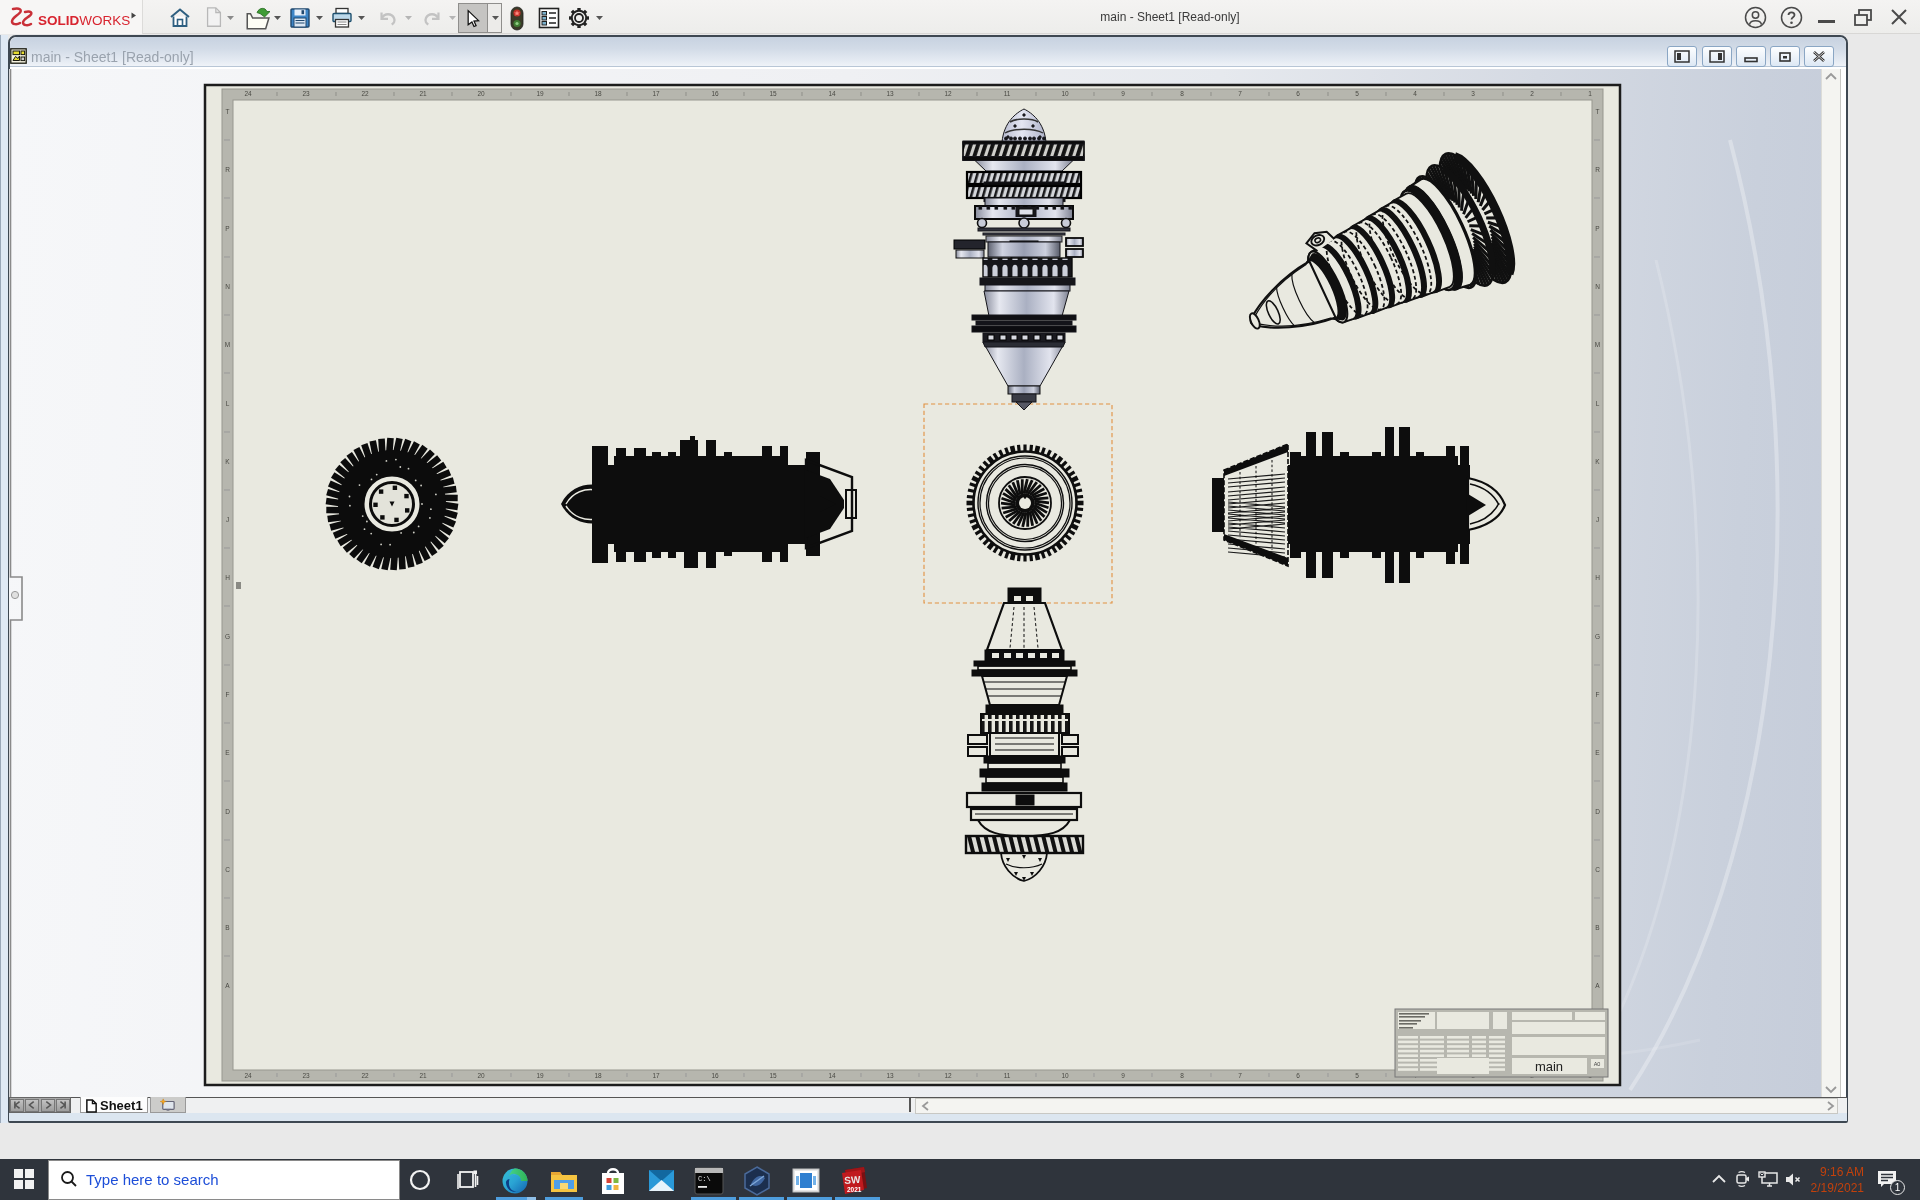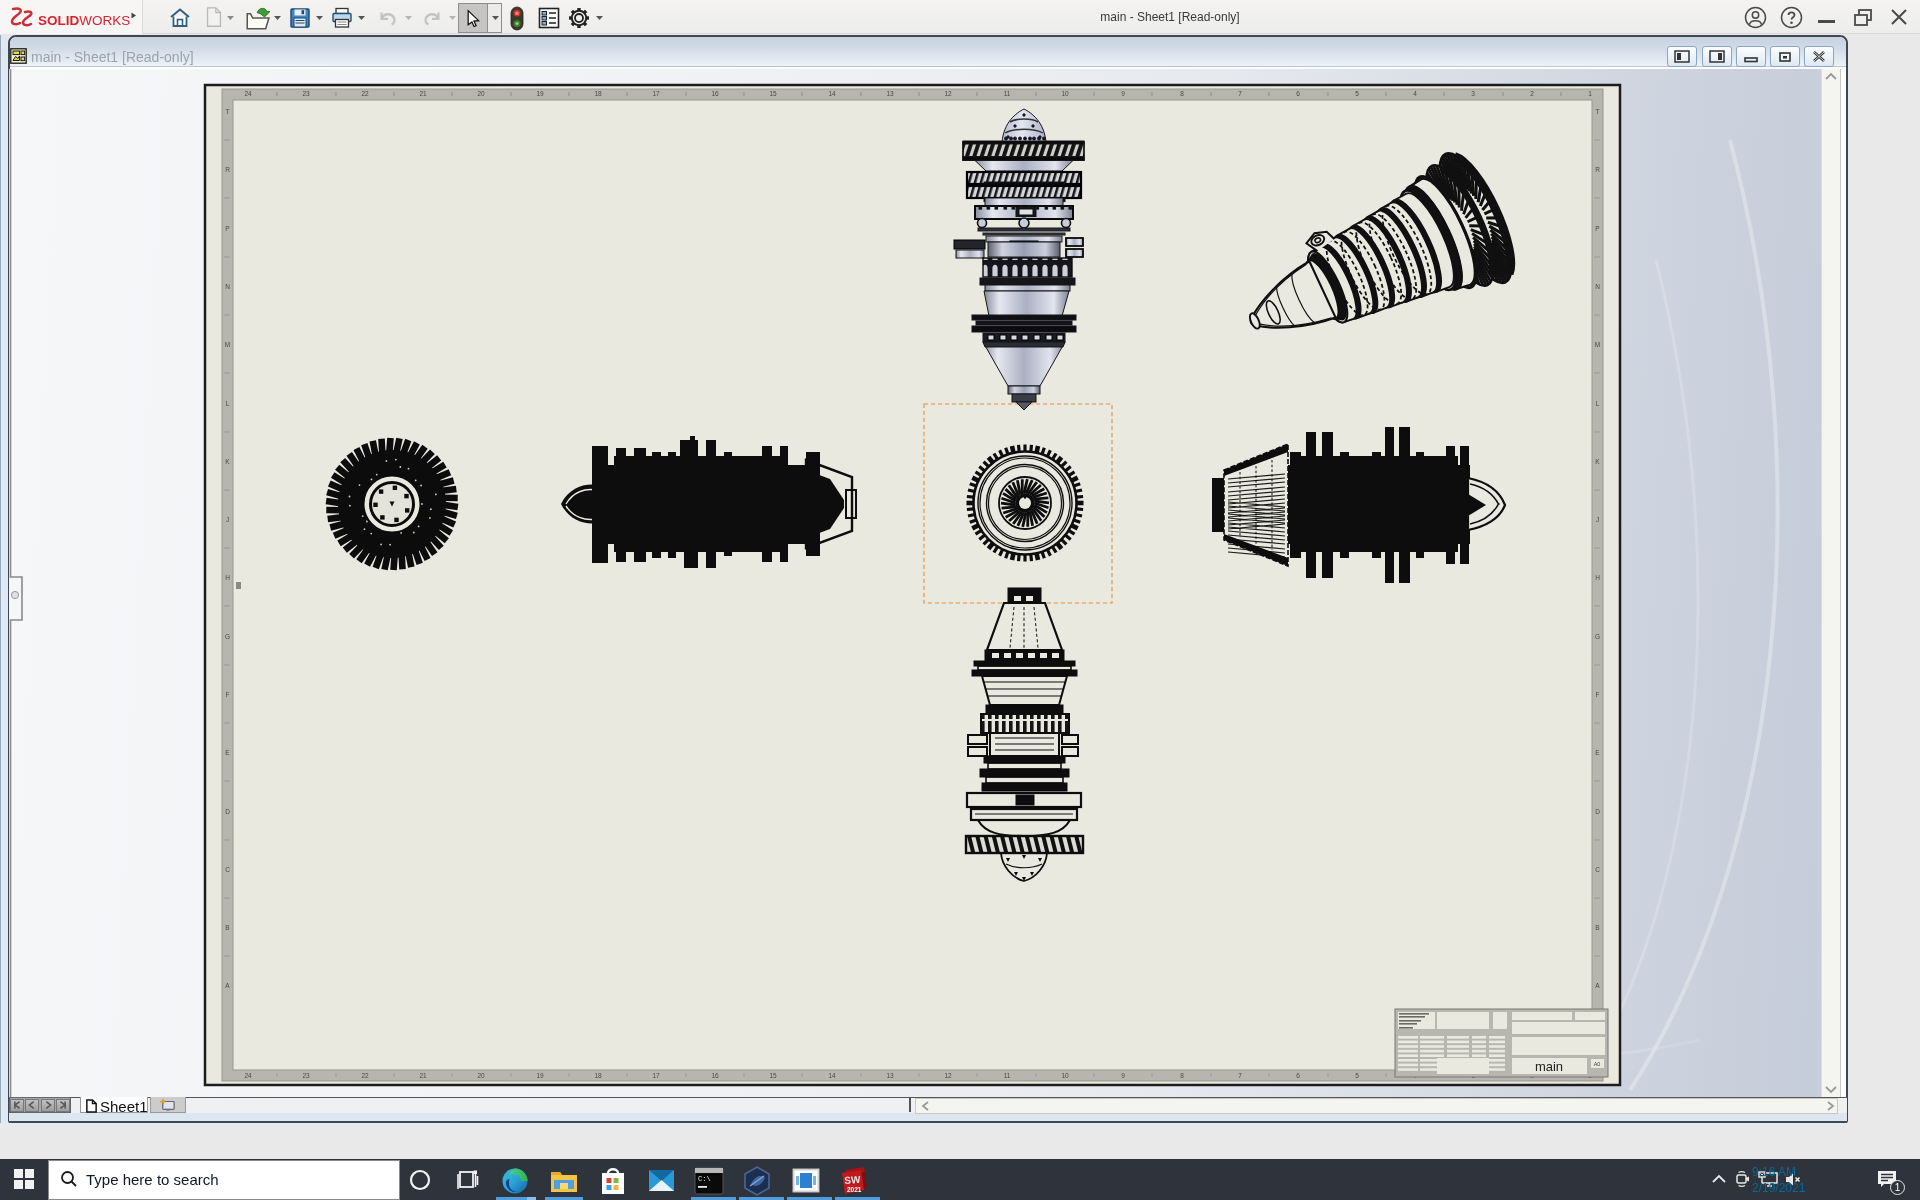--- a/index.html
+++ b/index.html
@@ -11,21 +11,21 @@
 #apptitle{position:absolute;top:10px;left:1060px;width:220px;text-align:center;font-size:12px;color:#3a3a3a}
 
 #child{position:absolute;left:8px;top:35px;width:1840px;height:1088px;background:#fff;border:2px solid #3e4852;border-radius:8px 8px 2px 2px}
 #childbar{position:absolute;left:0;top:0;width:100%;height:24px;background:linear-gradient(180deg,#eef4fa 0%,#dfe9f4 45%,#cfdded 100%);border-radius:7px 7px 0 0;border-bottom:1px solid #b8c6d6}
 .cbtn{position:absolute;top:2px;width:30px;height:21px;background:linear-gradient(180deg,#fdfeff,#dde8f4);border:1px solid #8aa6c4;border-radius:3px}
 
 #viewport{position:absolute;left:1px;top:25px;width:1812px;height:1072px;background:linear-gradient(100deg,#f8f9fa 0%,#eceef2 30%,#d6dbe4 62%,#c9d0dc 100%);overflow:hidden}
 
 #taskbar{position:absolute;left:0;top:1159px;width:1920px;height:41px;background:#2f343c}
 #search{position:absolute;left:48px;top:1160px;width:352px;height:40px;background:#fff;border:1px solid #8a8a8a}
-#searchtext{position:absolute;left:86px;top:1171px;font-size:15px;color:#0f172a}
+#searchtext{position:absolute;left:86px;top:1171px;font-size:15px;color:#1d4ed8}
 .underline{position:absolute;top:1197px;height:3px;background:#4e9ddd}
 </style>
 </head><body>
 <div id="root">
     <div id="topbar"></div>
     <div id="logozone"></div>
     <svg class="abs" style="left:8px;top:6px" width="125" height="26" viewBox="0 0 125 26">
 <g fill="none" stroke="#c93038" stroke-width="2.5" stroke-linecap="round">
 <path d="M5,3 C12,1.5 14,4 12,6.5 C9,10 4,12 4,15.5 C4,18.5 9,19 12,17"></path>
 <path d="M17,6 C23,4.5 25,7 22,9.5 C19,12 15,13.5 15,16.5 C15,19.5 20,20 23,18"></path>
@@ -1003,21 +1003,21 @@
     </svg>
     <div class="abs" style="left:56px;top:1098.5px;width:14px;height:13px;background:linear-gradient(180deg,#c2c2c2,#9d9d9d);border:1px solid #777"></div>
     <svg class="abs" style="left:57.2px;top:1099px" width="12" height="12" viewBox="0 0 12 14">
       <path d="M3 3 L8 7 L3 11 M8.5 3 L8.5 11" fill="none" stroke="#555" stroke-width="1.8"></path>
     </svg>
     <div class="abs" style="left:80px;top:1097px;width:68px;height:16px;background:#fdfdfd;border:1px solid #999;border-top:none"></div>
     <svg class="abs" style="left:85px;top:1099px" width="13" height="14" viewBox="0 0 14 15">
       <path d="M2 1 H8 L12 5 V14 H2 Z" fill="#fff" stroke="#111" stroke-width="1.6"></path>
       <path d="M8 1 L8 5 L12 5" fill="none" stroke="#111" stroke-width="1.4"></path>
     </svg>
-    <div class="abs" style="left:100px;top:1098px;font-size:15px;font-weight:normal;color:#111">Sheet1</div>
+    <div class="abs" style="left:100px;top:1098px;font-size:13px;font-weight:bold;color:#111">Sheet1</div>
     <div class="abs" style="left:150px;top:1097px;width:36px;height:16px;background:#ccccca;border:1px solid #999;border-top:none"></div>
     <svg class="abs" style="left:159px;top:1098px" width="18" height="14" viewBox="0 0 20 16">
       <rect x="4" y="4" width="13" height="9" rx="1" fill="#dfe5ec" stroke="#667" stroke-width="1.4"></rect>
       <path d="M7 13 a4 3 0 0 0 6 0 Z" fill="#dfe5ec" stroke="#667" stroke-width="1"></path>
       <path d="M4.5 1 L5.6 3.4 L8 4 L5.6 4.8 L4.5 7.4 L3.4 4.8 L1 4 L3.4 3.4 Z" fill="#f6a821" stroke="#c87d10" stroke-width="0.5"></path>
     </svg>
     <div class="abs" style="left:909px;top:1098px;width:2px;height:14px;background:#555"></div>
     <div class="abs" style="left:915px;top:1098px;width:923px;height:16px;background:#f4f4f1;border:1px solid #c8c8c4"></div>
     <svg class="abs" style="left:921px;top:1101px" width="9" height="10" viewBox="0 0 9 10">
       <path d="M7 1 L2 5 L7 9" fill="none" stroke="#999" stroke-width="1.8"></path>
@@ -1126,18 +1126,18 @@
     <svg class="abs" style="left:1758px;top:1171px" width="20" height="17" viewBox="0 0 20 17">
       <rect x="4" y="2" width="15" height="10" fill="none" stroke="#e8e8e8" stroke-width="1.5"></rect>
       <path d="M9 15 L14 15 M11.5 12 L11.5 15" stroke="#e8e8e8" stroke-width="1.5"></path>
       <rect x="1" y="1" width="6" height="5" fill="#2f343c" stroke="#e8e8e8" stroke-width="1.4"></rect>
       <path d="M2.5 2.5 L4 4 L5.5 2.5" stroke="#e8e8e8" stroke-width="1" fill="none"></path>
     </svg>
     <svg class="abs" style="left:1784px;top:1172px" width="18" height="15" viewBox="0 0 18 15">
       <path d="M2 5 L5 5 L9 1.5 L9 13.5 L5 10 L2 10 Z" fill="#e8e8e8"></path>
       <path d="M11.5 5.5 L15.5 9.5 M15.5 5.5 L11.5 9.5" stroke="#e8e8e8" stroke-width="1.6"></path>
     </svg>
-    <div class="abs" style="left:1752px;top:1164px;width:64px;height:32px;color:#0369a1;font-size:12px;text-align:left;line-height:16px">9:16 AM<br>2/19/2021</div>
+    <div class="abs" style="left:1800px;top:1164px;width:64px;height:32px;color:#c2410c;font-size:12px;text-align:right;line-height:16px">9:16 AM<br>2/19/2021</div>
     <svg class="abs" style="left:1876px;top:1169px" width="22" height="20" viewBox="0 0 22 20">
       <path d="M2 2 H20 V15 H8 L5 18 L5 15 H2 Z" fill="#f2f2f2"></path>
       <path d="M5 5.5 H17 M5 8.5 H17 M5 11.5 H12" stroke="#2f343c" stroke-width="1.4"></path>
     </svg>
     <div class="abs" style="left:1890px;top:1180px;width:15px;height:15px;border:1.5px solid #e8e8e8;border-radius:50%;background:#2f343c;color:#fff;font-size:10px;text-align:center;line-height:14px">1</div>
   </div>
 </body></html>

